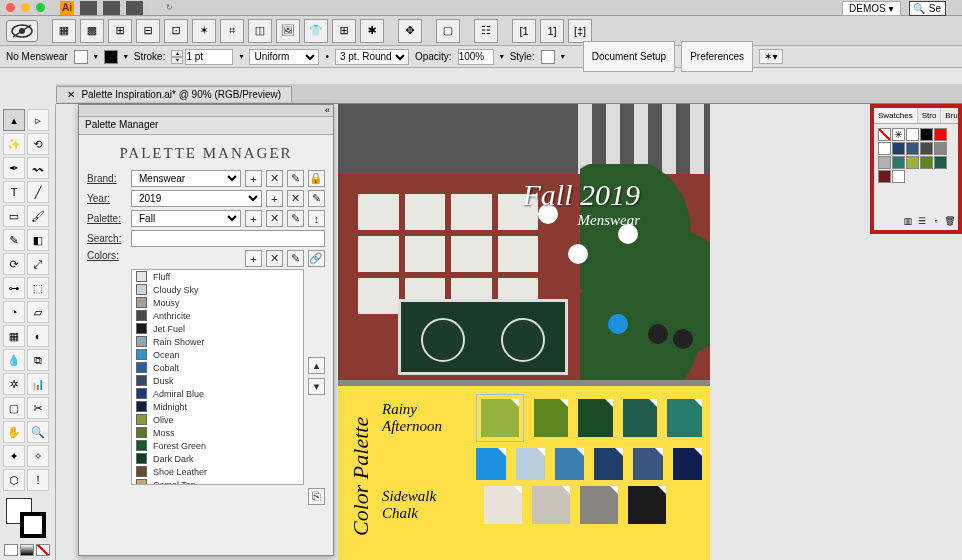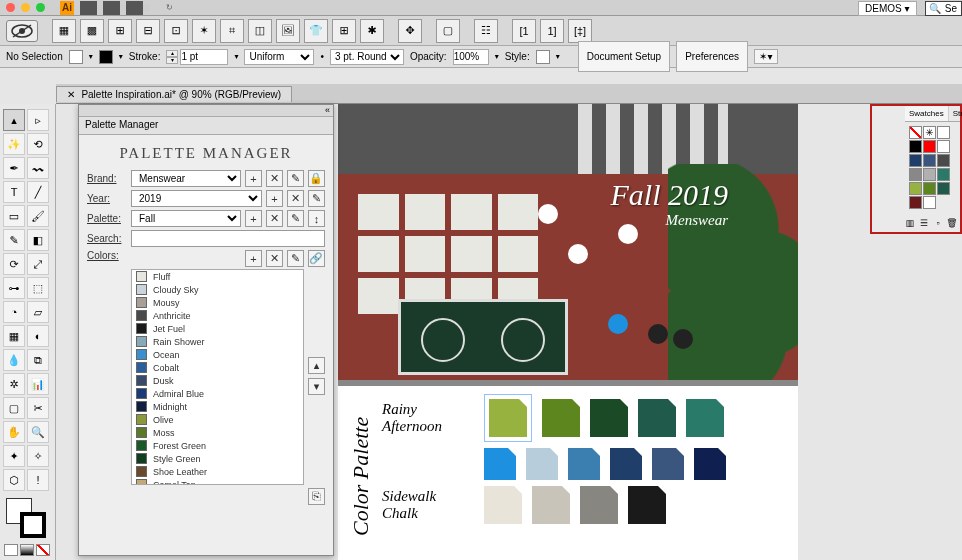--- a/index.html
+++ b/index.html
@@ -3,21 +3,21 @@
 <meta charset="utf-8">
 <style>
   * { box-sizing: border-box; margin: 0; padding: 0; font-family: Arial, Helvetica, sans-serif; }
   body { background: #e6e6e6; width: 962px; height: 560px; overflow: hidden; position: relative; }
 
   
   .mac-bar { height: 16px; background: #d0d0d0; border-bottom:1px solid #999; position:relative; }
   .traffic { position:absolute; left:6px; top:3px; display:flex; gap:6px;}
   .traffic span { width:9px; height:9px; border-radius:50%; display:block;}
   .tr-red{background:#ff5f56;} .tr-yel{background:#ffbd2e;} .tr-grn{background:#27c93f;}
-  .mac-right { position:absolute; right:0; top:1px; font-size:10px; display:flex; gap:8px; align-items:center;}
+  .mac-right { position:absolute; right:16px; top:1px; font-size:10px; display:flex; gap:8px; align-items:center;}
   .demos { border:1px solid #aaa; padding:1px 6px; background:#fff; font-size:10px; cursor:pointer;}
   .search-gl { border:1px solid #404040; padding:1px 4px; background:#fff; font-size:10px; }
   .ai-logo { position:absolute; left:60px; top:1px; width:14px; height:14px; background:#ff9a00; color:#5a3200; font-weight:bold; font-size:10px; text-align:center; line-height:14px;}
   .mac-icons { position:absolute; left:80px; top:1px; display:flex; gap:6px; align-items:center;}
   .mac-icons .mi { width:16px; height:14px; background:#555; font-size:8px; color:#ccc; text-align:left; line-height:14px;padding-left:17px;}
 
   
   .toolbar2 { height:30px; background:#d8d8d8; border-bottom:1px solid #aaa; display:flex; align-items:center; padding:0 6px; gap:4px;}
   .eye-big { width:32px; height:22px; border:1px solid #888; border-radius:3px; display:flex; align-items:center; justify-content:center; background:#eee;}
   .tb2-btn { width:24px; height:24px; border:1px solid #999; background:#f0f0f0; display:flex; align-items:center; justify-content:center; font-size:11px; cursor:pointer;}
@@ -57,21 +57,21 @@
   .panel-body h3 { font-family: Georgia, serif; font-size:15px; letter-spacing:2px; text-align:center; font-weight:normal; color:#444; margin:4px 0 8px;}
   .row { display:flex; align-items:center; margin:3px 0; gap:4px;}
   .row label { width:40px; text-align:left; font-size:10px;text-decoration:underline;}
   .row select, .row input[type=text] { flex:1; font-size:10px; height:17px; border:1px solid #999; background:#fff; padding:0 3px;}
   .row .ib { width:17px; height:17px; border:1px solid #999; background:#f4f4f4; font-size:11px; display:flex; align-items:center; justify-content:center; cursor:pointer;}
   .colorlist { border:1px solid #aaa; background:#fff; height:216px; overflow-y:auto; margin-top:2px;}
   .colorlist .item { display:flex; align-items:center; gap:6px; padding:1px 4px; font-size:9px; cursor:pointer;}
   .colorlist .sw { width:11px; height:11px; border:1px solid #666;}
 
   
-  .canvas { position:absolute; left:338px; top:0; width:460px; height:456px; background:#ffffff; }
+  .canvas { position:absolute; left:338px; top:0; width:372px; height:456px; background:#fde047; }
   .hero { height:276px; position:relative; overflow:hidden; background:linear-gradient(135deg,#6a7a6a,#3a4a3a);}
   .road { position:absolute; left:0; top:0; height:70px; width:100%; background:#555;}
   .crosswalk { position:absolute; left:240px; top:0; width:150px; height:70px; background:repeating-linear-gradient(90deg,#ddd 0 14px,#555 14px 28px);}
   .plaza { position:absolute; left:0; top:70px; right:0; bottom:0; background:#8a3a30;}
   .whiteblocks { position:absolute; left:20px; top:90px; width:180px; height:120px; display:grid; grid-template-columns:repeat(4,1fr); grid-template-rows:repeat(3,1fr); gap:6px;}
   .whiteblocks span{background:#e8e8e2;}
   .court { position:absolute; left:60px; top:195px; width:170px; height:76px; background:#1a3a2a; border:3px solid #ddd;}
   .court::before,.court::after{content:"";position:absolute; width:40px; height:40px; border:2px solid #ddd; border-radius:50%; top:16px;}
   .court::before{left:20px;} .court::after{right:20px;}
   .trees{position:absolute; right:0; top:60px; width:130px; height:216px; background:radial-gradient(circle at 30% 30%,#2a5a2a 0 40%,transparent 41%),radial-gradient(circle at 70% 60%,#2a5a2a 0 40%,transparent 41%),radial-gradient(circle at 40% 80%,#2a5a2a 0 35%,transparent 36%);}
@@ -83,21 +83,21 @@
   .pal-label { position:absolute; left:10px; bottom:0; top:6px; width:30px; writing-mode:vertical-rl; transform:rotate(180deg); font-family:'Brush Script MT',cursive; font-size:22px; font-style:italic; text-align:center;}
   .pal-rows { position:absolute; left:44px; top:8px; right:8px;}
   .pal-row { display:flex; align-items:center; gap:10px; margin-bottom:6px;}
   .pal-row .rtitle { width:92px; font-family:'Brush Script MT',cursive; font-style:italic; font-size:15px;}
   .chip { width:38px; height:38px; position:relative;}
   .chip.small{width:32px;height:32px;}
   .chip::after{content:""; position:absolute; right:0; top:0; border-left:8px solid transparent; border-top:8px solid #fff;}
   .chip-sel{border:1px solid #91c0ff; padding:4px; display:inline-block;}
 
   
-  .rpanel { position:absolute; right:0; top:0; width:92px; height:130px; background:#eaeaea; border:2px solid #b91c1c;padding-left:33px;}
+  .rpanel { position:absolute; right:0; top:0; width:92px; height:130px; background:#eaeaea; border:4px solid #b91c1c;}
   .rpanel .tabs{display:flex; font-size:8px; border-bottom:1px solid #aaa;}
   .rpanel .tabs span{padding:3px 4px; border-right:1px solid #ccc;}
   .rpanel .tabs span.act{background:#f5f5f5;}
   .rpanel .swarea{padding:4px; display:flex; flex-wrap:wrap; gap:1px;}
   .rsw{width:13px;height:13px;border:1px solid #888;}
   .rpanel .ficons{position:absolute; bottom:2px; left:2px; right:2px; display:flex; gap:2px; justify-content:flex-end;}
   .rpanel .ficons span{width:12px;height:12px; font-size:9px; text-align:center;}
   
 </style>
 </head>
@@ -149,21 +149,21 @@
   <div class="tb2-btn">▢</div>
   <div class="tb2-sep"></div>
   <div class="tb2-btn">☷</div>
   <div class="tb2-sep"></div>
   <div class="tb2-btn">[1</div>
   <div class="tb2-btn">1]</div>
   <div class="tb2-btn">[‡]</div>
 </div>
 
 <div class="ctrlbar">
-  <span>No Selection</span>
+  <span>No Menswear</span>
   <span class="swatch" style="background:#fff"></span>
     <span style="font-size:8px">▾</span>
   <span class="swatch" style="background:#000"></span>
     <span style="font-size:8px">▾</span>
   <span>Stroke:</span>
   <div class="spin">
       <div class="ud">
         <span>▴</span>
         <span>▾</span>
       </div>
@@ -337,21 +337,21 @@
                 <div class="item">
                   <span class="sw" style="background:#5a7a2a"></span>
                   <span>Moss</span>
                 </div>
                 <div class="item">
                   <span class="sw" style="background:#1a5a2a"></span>
                   <span>Forest Green</span>
                 </div>
                 <div class="item">
                   <span class="sw" style="background:#0f3f1f"></span>
-                  <span>Style Green</span>
+                  <span>Dark Dark</span>
                 </div>
                 <div class="item">
                   <span class="sw" style="background:#6a4a2a"></span>
                   <span>Shoe Leather</span>
                 </div>
                 <div class="item">
                   <span class="sw" style="background:#c4a878"></span>
                   <span>Camel Tan</span>
                 </div>
               </div>

